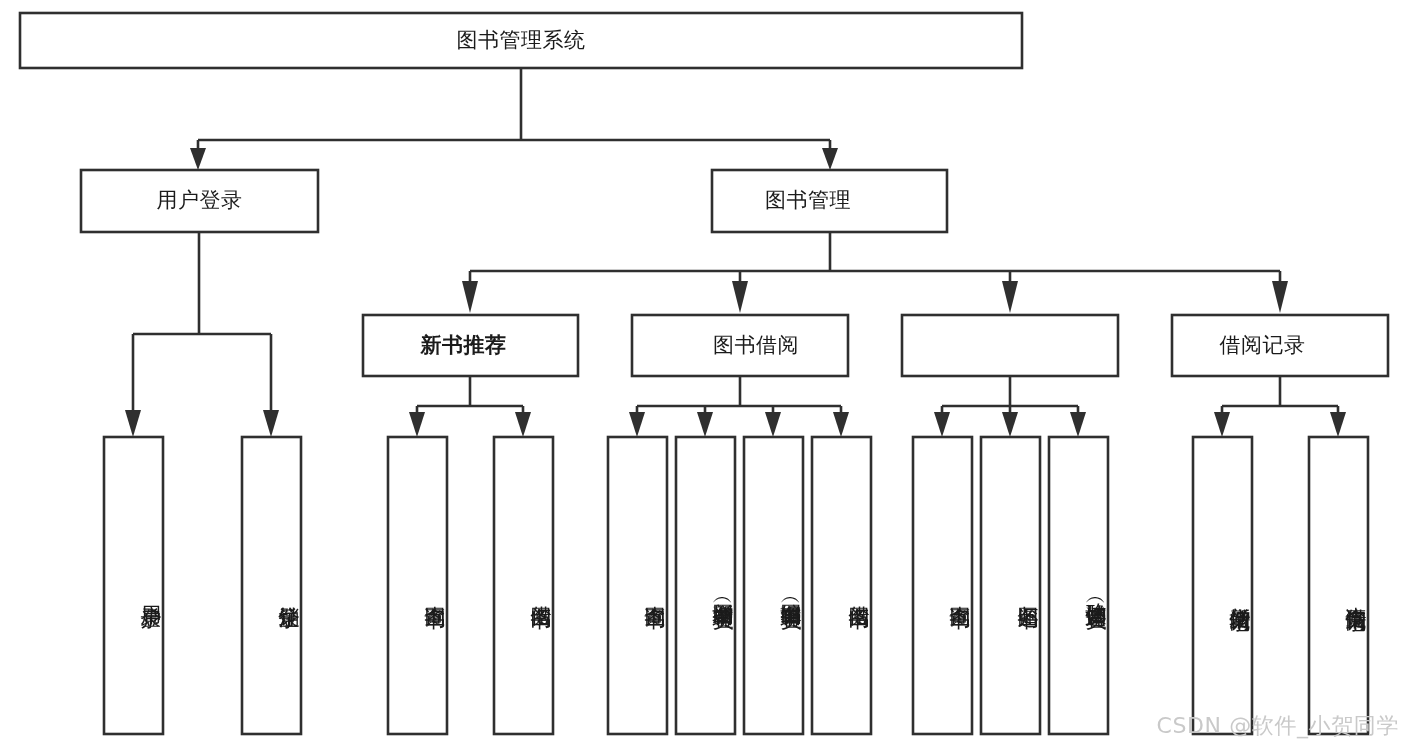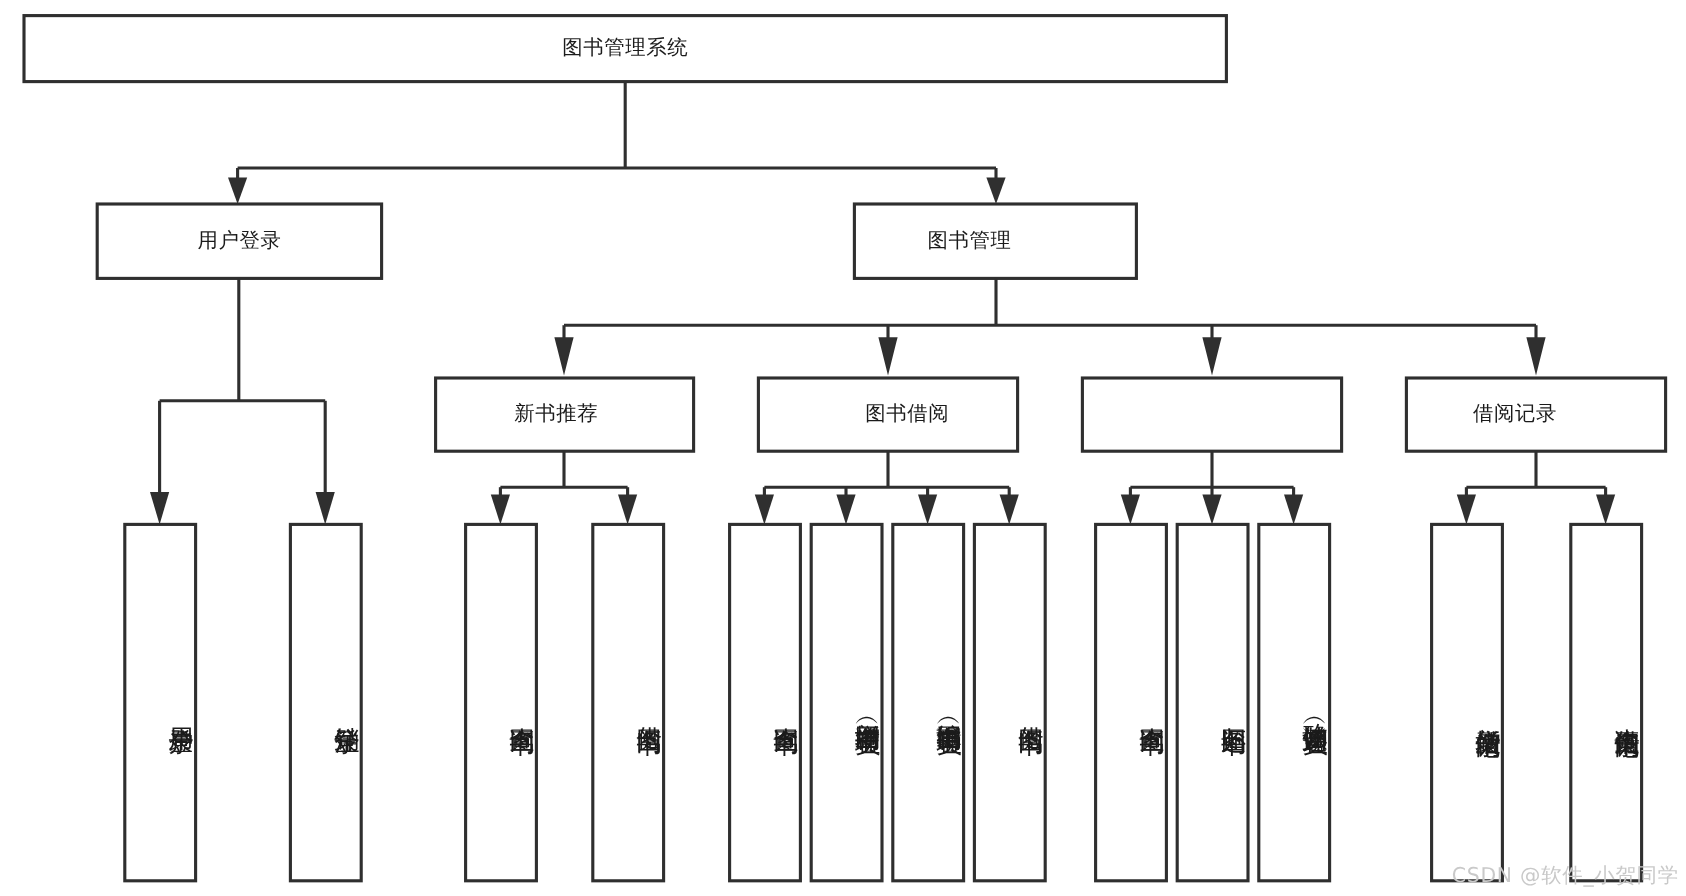--- a/index.html
+++ b/index.html
@@ -41,21 +41,21 @@
   .arrowhead {
     fill: #2f2f2f;
     stroke: none;
   }
   .node-label-h {
     position: absolute;
     display: flex;
     align-items: center;
     justify-content: center;
     color: #1b1b1b;
-    font-size: 17px;
+    font-size: 21px;
     letter-spacing: 0.5px;
     line-height: 1.2;
     white-space: nowrap;
     pointer-events: none;
   }
   .node-label-v {
     position: absolute;
     display: flex;
     align-items: flex-start;
     justify-content: center;
@@ -67,21 +67,21 @@
     letter-spacing: 1px;
     white-space: nowrap;
     pointer-events: none;
     padding-top: 4px;
   }
   .watermark {
     position: absolute;
     right: 6px;
     bottom: 6px;
     color: #c9c9c9;
-    font-size: 17px;
+    font-size: 22px;
     letter-spacing: 0.6px;
     white-space: nowrap;
     pointer-events: none;
   }
 </style>
 </head>
 <body>
 
 <div id="diagram-root">
 
@@ -188,21 +188,21 @@
 
     <rect class="node-box" x="1193" y="437" width="59" height="297"></rect>
     <rect class="node-box" x="1309" y="437" width="59" height="297"></rect>
   </svg>
 
   <div class="node-label-h" style="left:20px; top:13px; width:1002px; height:55px;">图书管理系统</div>
 
   <div class="node-label-h" style="left:81px; top:170px; width:237px; height:62px;">用户登录</div>
   <div class="node-label-h" style="left:712px; top:170px; width:192px; height:62px;">图书管理</div>
 
-  <div class="node-label-h" style="left:363px; top:315px; width:201px; height:61px;">新书推荐</div>
+  <div class="node-label-h" style="left:363px; top:315px; width:201px; height:61px;font-weight:bold;">新书推荐</div>
   <div class="node-label-h" style="left:632px; top:315px; width:248px; height:61px;">图书借阅</div>
   <div class="node-label-h" style="left:1172px; top:315px; width:181px; height:61px;">借阅记录</div>
 
   <div class="node-label-v" style="left:104px; top:497px; width:59px; height:180px;">用户登录</div>
   <div class="node-label-v" style="left:242px; top:497px; width:59px; height:180px;">注销登录</div>
 
   <div class="node-label-v" style="left:388px; top:497px; width:59px; height:180px;">查询图书</div>
   <div class="node-label-v" style="left:494px; top:497px; width:59px; height:180px;">借阅图书</div>
 
   <div class="node-label-v" style="left:608px; top:497px; width:59px; height:180px;">查询图书</div>

